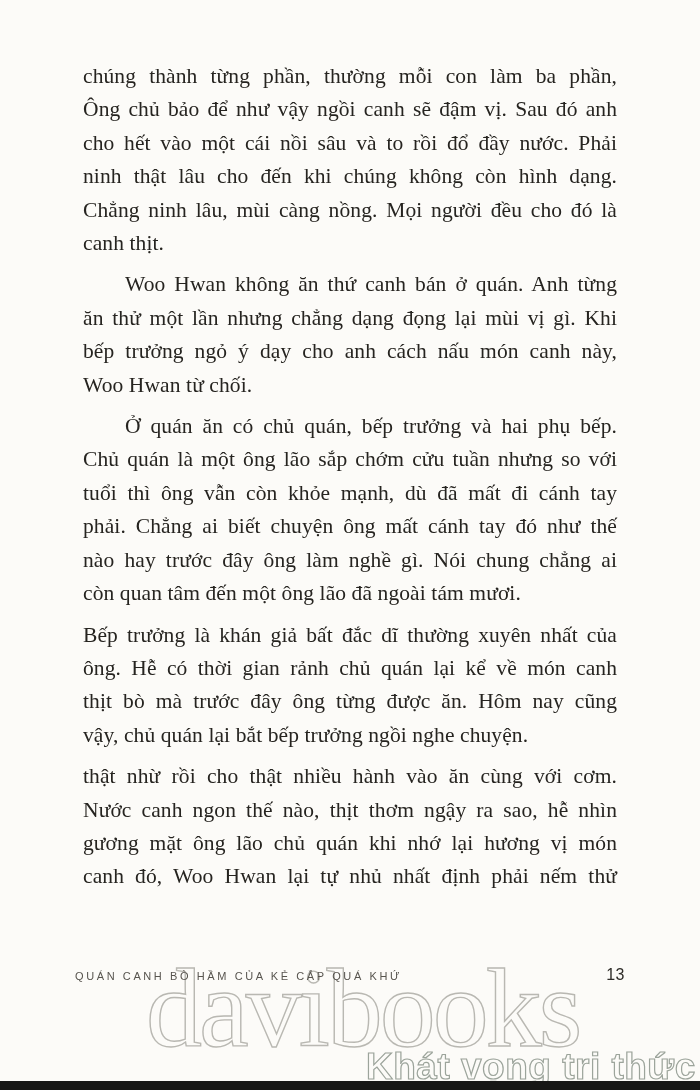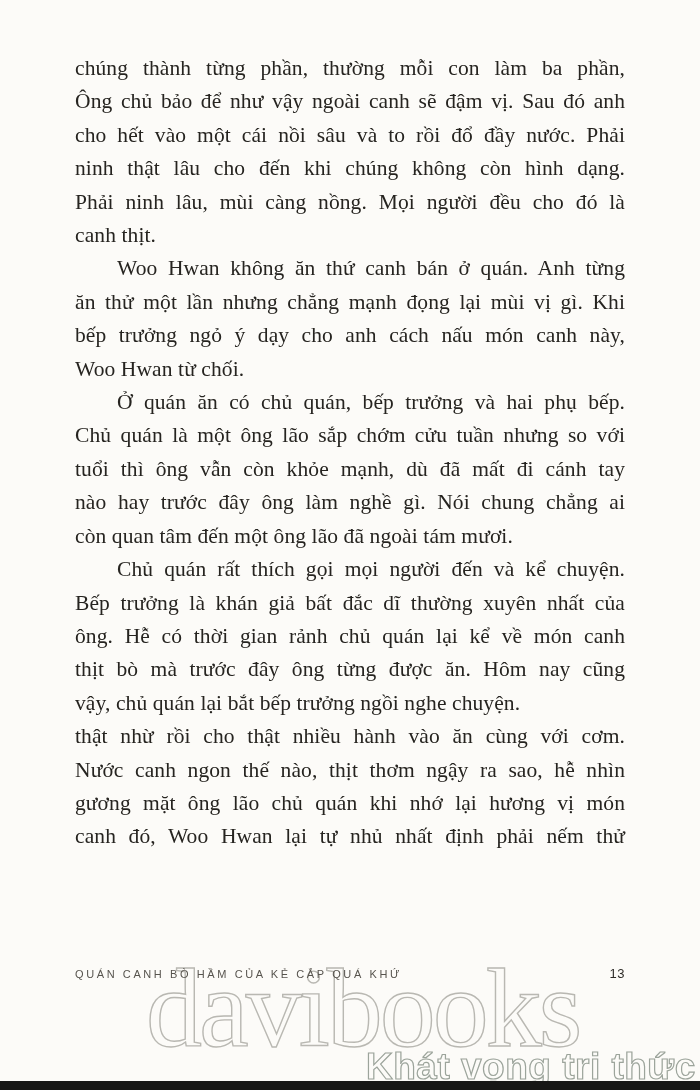--- a/index.html
+++ b/index.html
@@ -15,21 +15,21 @@
   }
   .text-block {
     position: absolute;
     left: 75px; top: 52px;
     width: 550px;
     font-size: 21.5px;
     line-height: 33.4px;
     color: #262420;
     letter-spacing: 0.1px;
   }
-  .para { margin: 0; }
+  .para { margin: 8px; }
   .line {
     text-align: justify;
     text-align-last: justify;
     white-space: nowrap;
   }
   .line.last { text-align-last: left; }
   .line.indent { padding-left: 42px; }
   .footer-row {
     position: absolute;
     left: 75px; top: 966px;
@@ -40,21 +40,21 @@
     font-family: Liberation Sans, sans-serif;
     z-index: 3;
   }
   .running-title {
     font-size: 11px;
     letter-spacing: 2.6px;
     color: #57544e;
     text-transform: uppercase;
   }
   .page-number {
-    font-size: 13px;
+    font-size: 16px;
     color: #2e2c28;
     letter-spacing: 0.5px;
   }
   .wm-brand {
     position: absolute;
     left: 146px; top: 952px;
     font-family: Liberation Serif, serif;
     font-size: 112px;
     line-height: 1;
     font-weight: 400;
@@ -86,41 +86,41 @@
   }
 </style>
 </head>
 <body>
 
 <div class="page">
 
   <div class="text-block">
       <div class="para">
         <div class="line">chúng thành từng phần, thường mỗi con làm ba phần,</div>
-        <div class="line">Ông chủ bảo để như vậy ngoài canh sẽ đậm vị. Sau đó anh</div>
+        <div class="line">Ông chủ bảo để như vậy ngồi canh sẽ đậm vị. Sau đó anh</div>
         <div class="line">cho hết vào một cái nồi sâu và to rồi đổ đầy nước. Phải</div>
         <div class="line">ninh thật lâu cho đến khi chúng không còn hình dạng.</div>
-        <div class="line">Phải ninh lâu, mùi càng nồng. Mọi người đều cho đó là</div>
+        <div class="line">Chẳng ninh lâu, mùi càng nồng. Mọi người đều cho đó là</div>
         <div class="line last">canh thịt.</div>
       </div>
       <div class="para">
         <div class="line indent">Woo Hwan không ăn thứ canh bán ở quán. Anh từng</div>
-        <div class="line">ăn thử một lần nhưng chẳng mạnh đọng lại mùi vị gì. Khi</div>
+        <div class="line">ăn thử một lần nhưng chẳng dạng đọng lại mùi vị gì. Khi</div>
         <div class="line">bếp trưởng ngỏ ý dạy cho anh cách nấu món canh này,</div>
         <div class="line last">Woo Hwan từ chối.</div>
       </div>
       <div class="para">
         <div class="line indent">Ở quán ăn có chủ quán, bếp trưởng và hai phụ bếp.</div>
         <div class="line">Chủ quán là một ông lão sắp chớm cửu tuần nhưng so với</div>
         <div class="line">tuổi thì ông vẫn còn khỏe mạnh, dù đã mất đi cánh tay</div>
+        <div class="line">phải. Chẳng ai biết chuyện ông mất cánh tay đó như thế</div>
         <div class="line">nào hay trước đây ông làm nghề gì. Nói chung chẳng ai</div>
         <div class="line last">còn quan tâm đến một ông lão đã ngoài tám mươi.</div>
       </div>
       <div class="para">
-        <div class="line indent">Chủ quán rất thích gọi mọi người đến và kể chuyện.</div>
         <div class="line">Bếp trưởng là khán giả bất đắc dĩ thường xuyên nhất của</div>
         <div class="line">ông. Hễ có thời gian rảnh chủ quán lại kể về món canh</div>
         <div class="line">thịt bò mà trước đây ông từng được ăn. Hôm nay cũng</div>
         <div class="line last">vậy, chủ quán lại bắt bếp trưởng ngồi nghe chuyện.</div>
       </div>
       <div class="para">
         <div class="line">thật nhừ rồi cho thật nhiều hành vào ăn cùng với cơm.</div>
         <div class="line">Nước canh ngon thế nào, thịt thơm ngậy ra sao, hễ nhìn</div>
         <div class="line">gương mặt ông lão chủ quán khi nhớ lại hương vị món</div>
         <div class="line">canh đó, Woo Hwan lại tự nhủ nhất định phải nếm thử</div>

